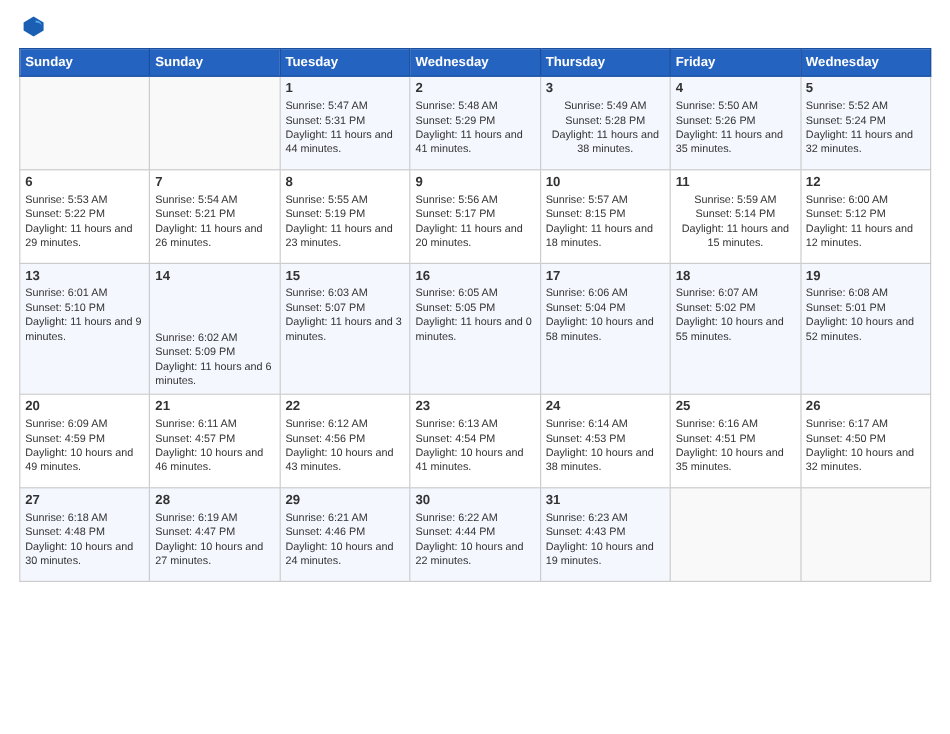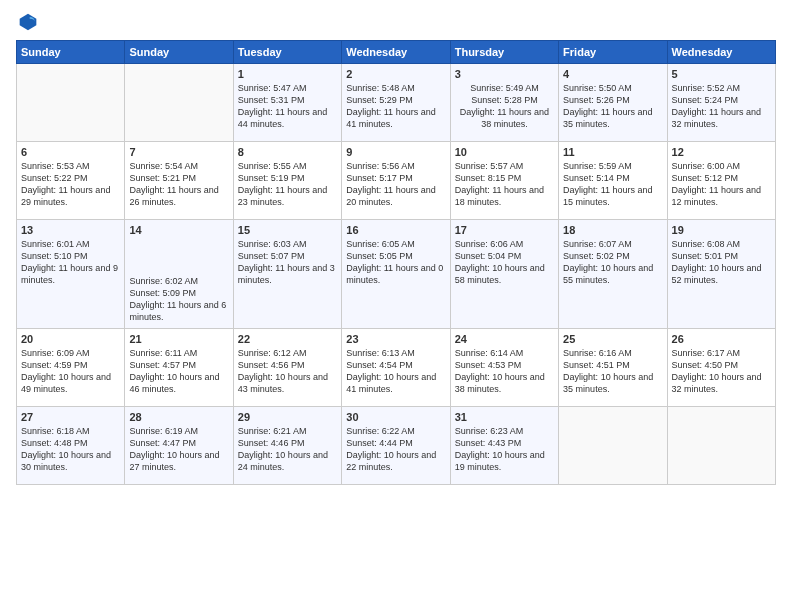--- a/index.html
+++ b/index.html
@@ -197,21 +197,21 @@
 Daylight: 11 hours and 20 minutes.</div>
           </td>
           <td>
             <span class="day-number">10</span>
             <div class="cell-content" style="white-space: pre-line;">Sunrise: 5:57 AM
 Sunset: 8:15 PM
 Daylight: 11 hours and 18 minutes.</div>
           </td>
           <td>
             <span class="day-number">11</span>
-            <div class="cell-content" style="white-space: pre-line;">Sunrise: 5:59 AM
+            <div class="cell-content" style="white-space: pre-line; text-align: center;">Sunrise: 5:59 AM
 Sunset: 5:14 PM
 Daylight: 11 hours and 15 minutes.</div>
           </td>
           <td>
             <span class="day-number">12</span>
             <div class="cell-content" style="white-space: pre-line;">Sunrise: 6:00 AM
 Sunset: 5:12 PM
 Daylight: 11 hours and 12 minutes.</div>
           </td>
         </tr>

